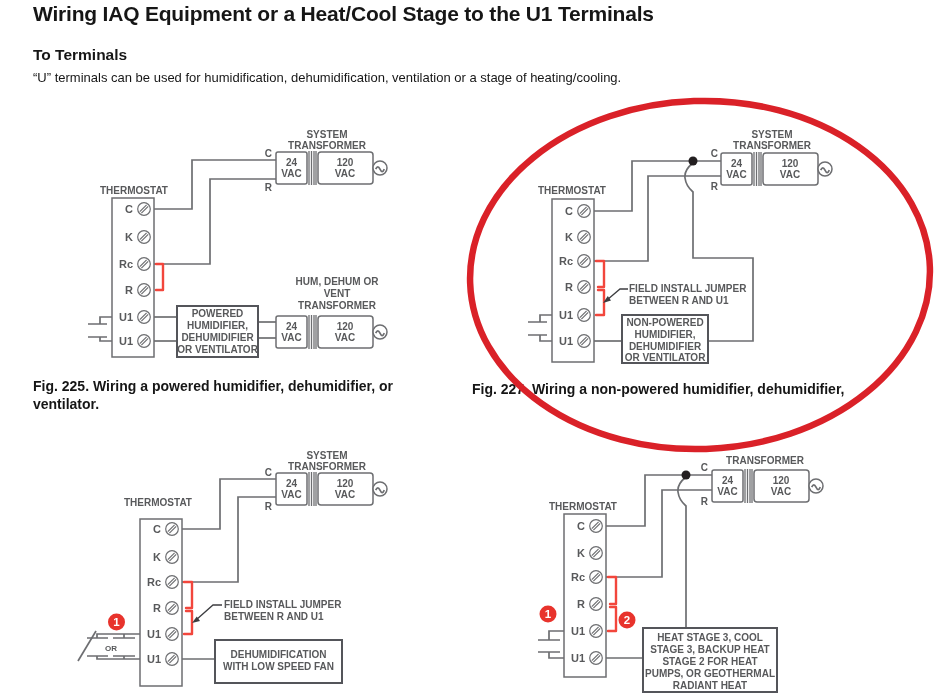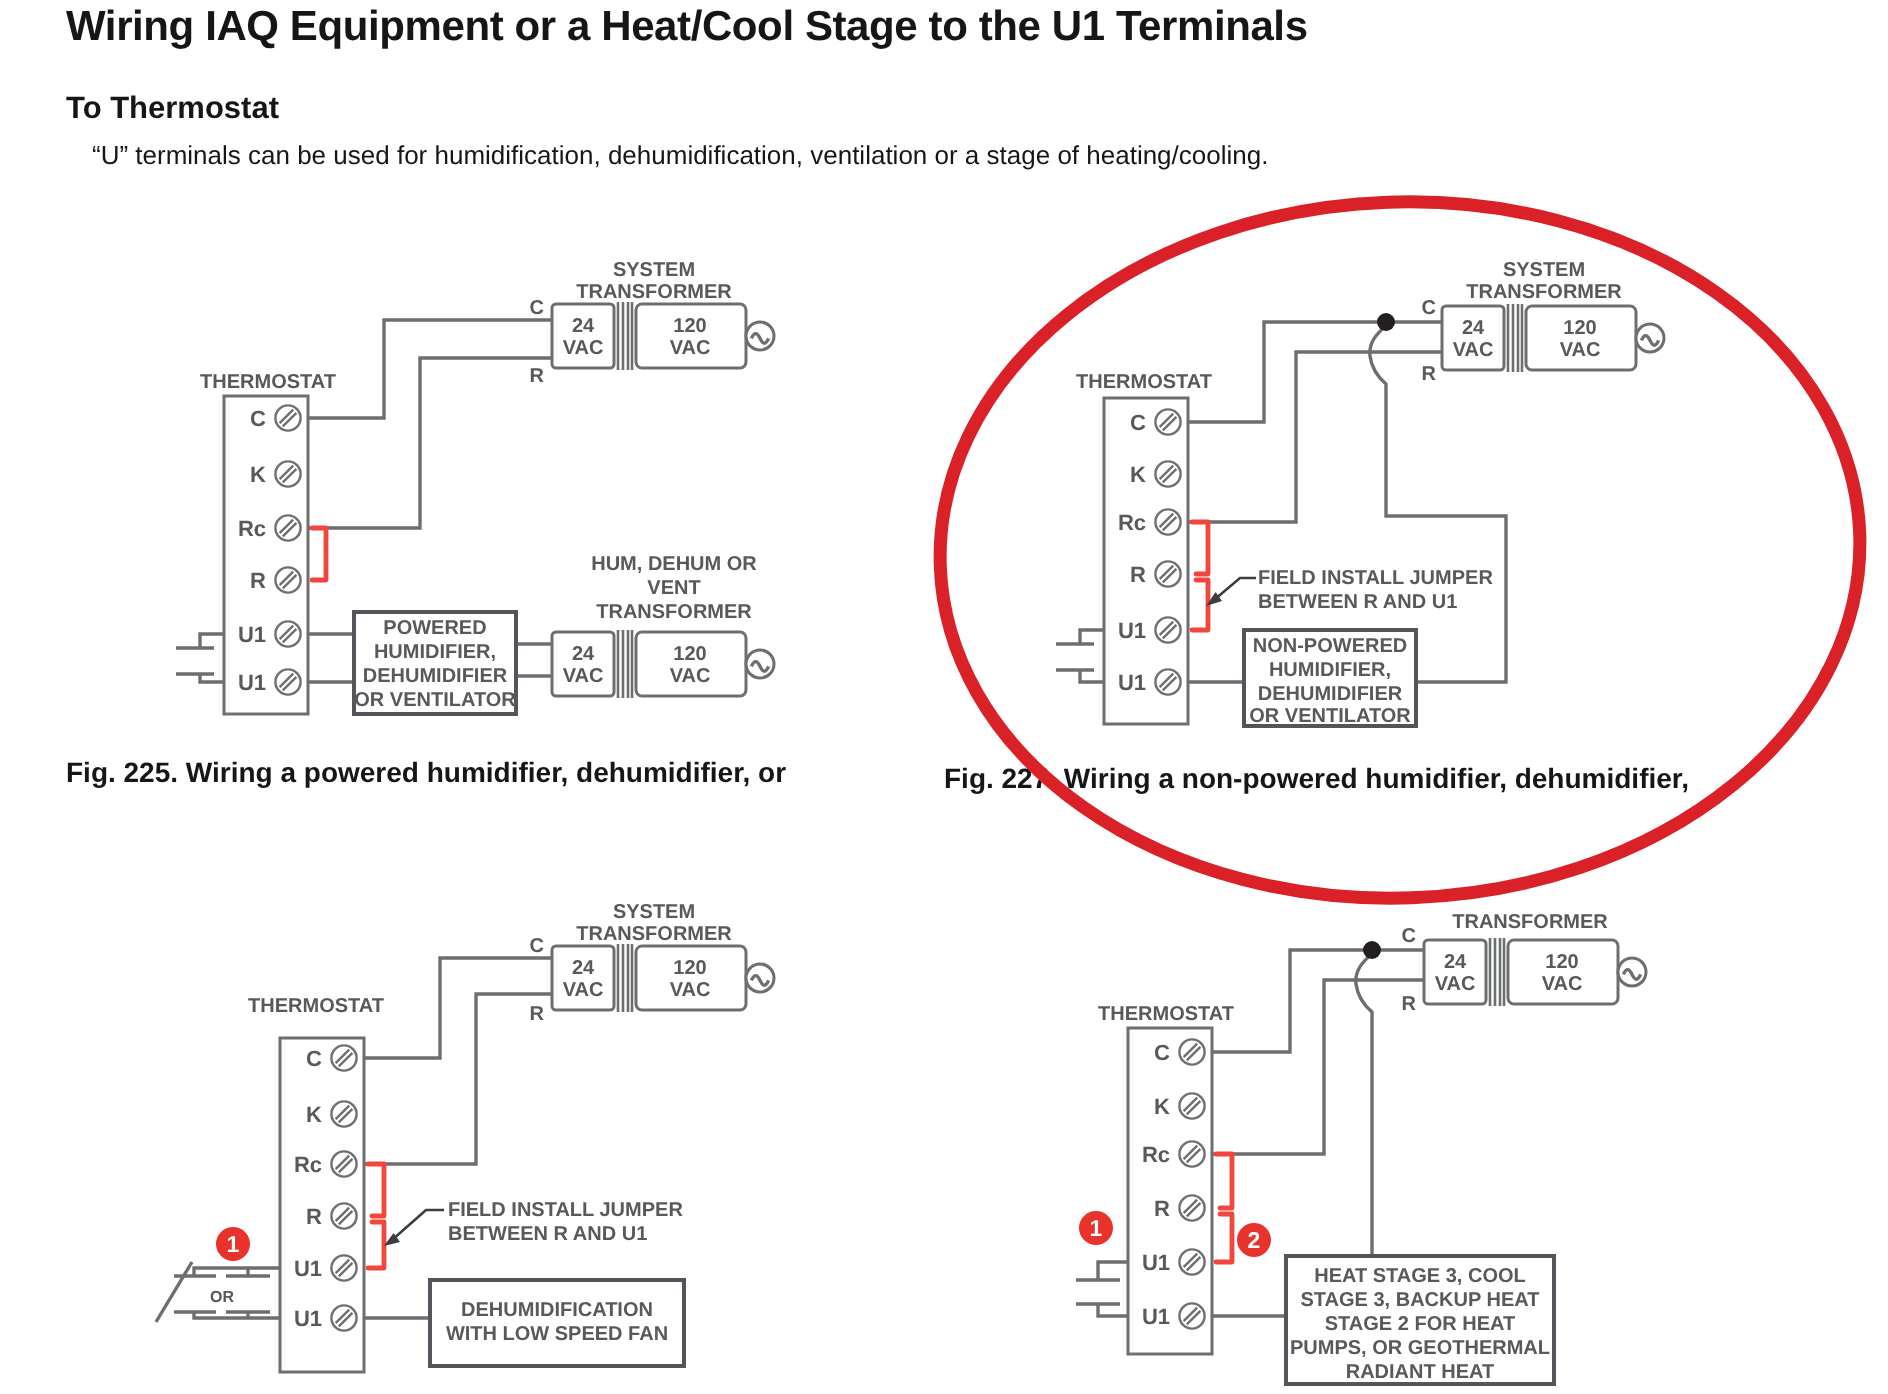--- a/index.html
+++ b/index.html
@@ -1,21 +1,21 @@
 <!DOCTYPE html>
 <html><head>
 <meta charset="utf-8">
 <style>
   html,body{margin:0;padding:0;}
   body{width:944px;height:697px;position:relative;background:#ffffff;overflow:hidden;
        font-family:"Liberation Sans","DejaVu Sans",sans-serif;}
   .abs{position:absolute;}
   #title{left:33px;top:2px;font-size:21px;font-weight:bold;color:#161616;letter-spacing:-0.2px;}
   #subtitle{left:33px;top:46px;font-size:15.5px;font-weight:bold;color:#161616;}
-  #intro{left:46px;top:70px;font-size:13px;color:#161616;}
+  #intro{left:33px;top:70px;font-size:13px;color:#161616;}
   .caption{font-size:14px;font-weight:bold;color:#161616;text-align:left;line-height:18px;}
   #cap225{left:33px;top:377px;width:422px;}
   #cap227{left:472px;top:380px;width:440px;}
   svg#diag{position:absolute;left:0;top:0;pointer-events:none;}
   
   .w{fill:none;stroke:#6d6e71;stroke-width:1.7;}
   .box{fill:#ffffff;stroke:#6d6e71;stroke-width:1.5;}
   .ebox{fill:#ffffff;stroke:#54555a;stroke-width:2;}
   .jmp{fill:none;stroke:#f2463c;stroke-width:2.4;stroke-linejoin:round;stroke-linecap:round;}
   .bar{stroke:#6d6e71;stroke-width:1.3;}
@@ -32,25 +32,26 @@
   .badge-t{font-size:11.5px;fill:#ffffff;text-anchor:middle;}
   .badge-c{fill:#e8332c;stroke:none;}
   .dot{fill:#231f20;stroke:none;}
   .screw{stroke:#6d6e71;stroke-width:1.2;fill:#ffffff;}
   .ellipse-red{fill:none;stroke:#da2128;stroke-width:6.5;}
 </style>
 </head>
 <body>
 
 <div class="abs" id="title">Wiring IAQ Equipment or a Heat/Cool Stage to the U1 Terminals</div>
-<div class="abs" id="subtitle">To Thermostat</div>
+<div class="abs" id="subtitle">To Terminals</div>
 <div class="abs" id="intro">“U” terminals can be used for humidification, dehumidification, ventilation or a stage of heating/cooling.</div>
 
 <div class="abs caption" id="cap225">
   <div>Fig. 225. Wiring a powered humidifier, dehumidifier, or</div>
+  <div>ventilator.</div>
 </div>
 <div class="abs caption" id="cap227">
   <div>Fig. 227. Wiring a non-powered humidifier, dehumidifier,</div>
 </div>
 
 <svg id="diag" width="944" height="697" viewBox="0 0 944 697">
   <defs>
     <g id="screw">
       <circle class="screw" r="6.3"></circle>
       <line class="screw" x1="-4.2" y1="2.6" x2="2.6" y2="-4.2"></line>

